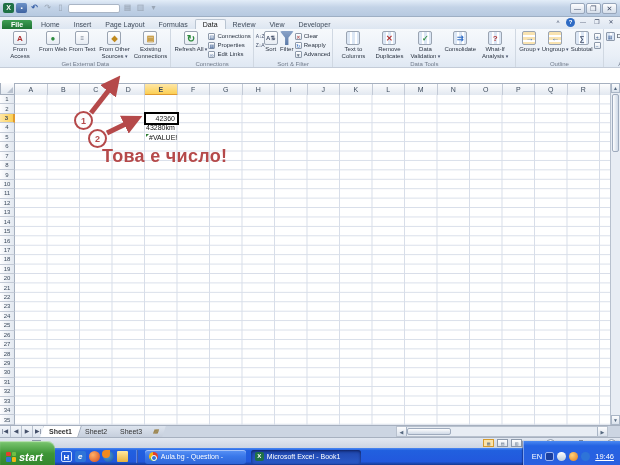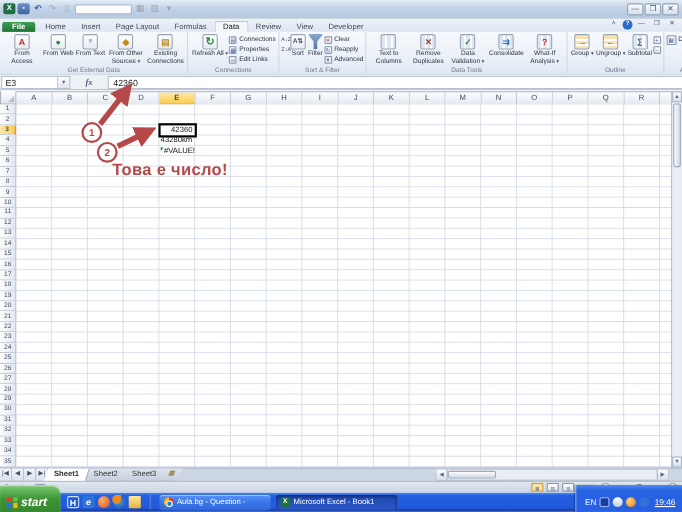--- a/index.html
+++ b/index.html
@@ -108,21 +108,21 @@
     font-size:5px;text-align:center;line-height:9px;color:#55687f;}
   .vthumb{height:58px;margin:1px 1px;background:linear-gradient(90deg,#fdfdfe,#cfd9e6);
     border:1px solid #9fabbd;border-radius:2px;}
   .vfill{flex:1;}
 
   
   .ann-svg{position:absolute;left:0;top:0;width:620px;height:465px;pointer-events:none;z-index:40;}
   .badge{position:absolute;width:19px;height:19px;border:2.5px solid #b5494a;border-radius:50%;
     background:rgba(253,252,252,.82);color:#b5494a;font-size:9px;font-weight:bold;display:flex;
     align-items:center;justify-content:center;z-index:41;}
-  .caption{position:absolute;left:102px;top:146px;font-size:15px;font-weight:bold;color:#b5494a;z-index:41;
+  .caption{position:absolute;left:102px;top:146px;font-size:18px;font-weight:bold;color:#b5494a;z-index:41;
     letter-spacing:.3px;}
 
   
   .tabsbar{position:absolute;left:0;top:425px;width:620px;height:12px;background:#ccd5e2;
     border-top:1px solid #a6b0bf;display:flex;align-items:stretch;font-size:7px;}
   .navb{width:11px;text-align:center;line-height:11px;color:#44506a;font-size:6px;
     background:linear-gradient(#f3f6fa,#dbe3ee);border-right:1px solid #b8c1ce;}
   .stab{padding:0 7px;line-height:11px;color:#333;background:linear-gradient(#dde4ee,#c6cfdd);
     border-right:1px solid #9fabbd;transform:skewX(-18deg);margin-left:-2px;}
   .stab span{display:inline-block;transform:skewX(18deg);}
@@ -372,26 +372,20 @@
             <div class="btn-sm">
               <div class="ic-sm ic-da">▦</div>
               <span>Data Analysis</span>
             </div>
           </div>
         </div>
         <div class="glabel">Analysis</div>
       </div>
     </div>
 
-  <div class="fbar">
-    <div class="namebox">E3</div>
-    <div class="nb-drop">▼</div>
-    <div class="fx-zone">fx</div>
-    <div class="fval">42360</div>
-  </div>
 
   <div class="corner"></div>
   <div class="colhdrs">
       <div class="ch">A</div>
       <div class="ch">B</div>
       <div class="ch">C</div>
       <div class="ch">D</div>
       <div class="ch hsel">E</div>
       <div class="ch">F</div>
       <div class="ch">G</div>

